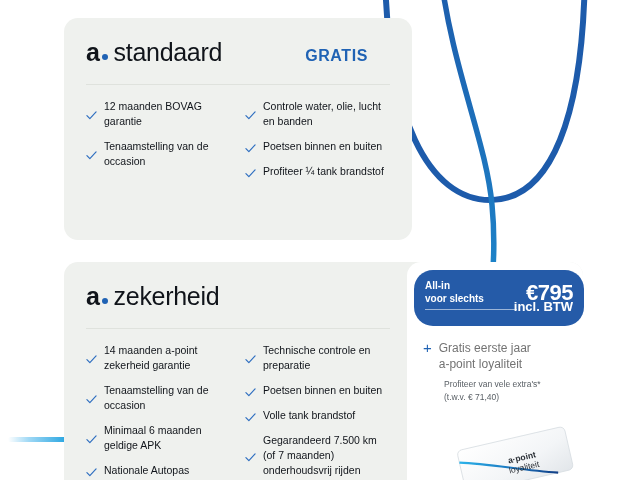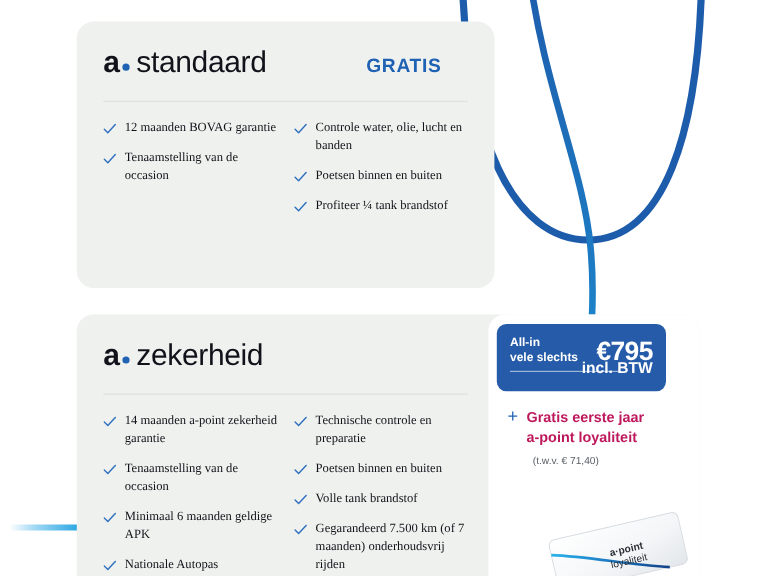--- a/index.html
+++ b/index.html
@@ -128,47 +128,46 @@
   .features {
     display: flex;
     margin-top: 14px;
     gap: 14px;
   }
   .feat-col {
     width: 148px;
   }
   .feat {
     display: flex;
-    align-items: flex-start;
+    align-items: center;
     margin-bottom: 10px;
-    font-family: Liberation Serif, serif;
   }
   .check {
     flex: 0 0 auto;
     width: 11px;
     height: 11px;
     margin: 3px 7px 0 0;
     color: #2f6fc0;
   }
   .check svg { display: block; }
   .feat-text {
     font-size: 10.5px;
     line-height: 15px;
     color: #10141a;
   }
 
   
   .price-box {
     position: absolute;
     left: 414px;
     top: 270px;
-    width: 141px;
+    width: 170px;
     height: 56px;
     background: #255ba8;
-    border-radius: 8px;
+    border-radius: 19px;
     color: #ffffff;
     box-sizing: border-box;
     padding: 9px 11px 0 11px;
   }
   .price-box-row {
     display: flex;
     align-items: flex-start;
     justify-content: space-between;
   }
   .allin {
@@ -212,22 +211,22 @@
   .plus {
     color: #1f62b4;
     font-size: 15px;
     line-height: 15px;
     font-weight: 500;
     margin-right: 7px;
   }
   .loyalty-title {
     font-size: 12px;
     line-height: 16px;
-    color: #be185d;
-    font-weight: 700;
+    color: #737373;
+    font-weight: 400;
   }
   .loyalty-sub {
     margin-left: 21px;
     margin-top: 6px;
     font-size: 8.5px;
     line-height: 13px;
     color: #5a6066;
   }
 
   
@@ -403,37 +402,38 @@
           </div>
         </div>
       </div>
     </div>
   </div>
 
   <div class="price-box">
     <div class="price-box-row">
       <div>
         <div class="allin">All-in</div>
-        <div class="allin">vele slechts</div>
+        <div class="allin">voor slechts</div>
       </div>
       <div class="price-amount">€795</div>
     </div>
     <div class="price-rule"></div>
     <div class="price-vat">incl. BTW</div>
   </div>
 
   <div class="loyalty">
     <div class="loyalty-head">
       <span class="plus">+</span>
       <span class="loyalty-title">
         <span>Gratis eerste jaar</span><br>
         <span>a-point loyaliteit</span>
       </span>
     </div>
     <div class="loyalty-sub">
+      <div>Profiteer van vele extra's*</div>
       <div>(t.w.v. € 71,40)</div>
     </div>
   </div>
 
   <div class="loy-card-wrap">
     <svg width="130" height="70" viewBox="0 0 130 70">
       <defs>
         <linearGradient id="cardFace" x1="0" y1="0" x2="1" y2="1">
           <stop offset="0%" stop-color="#ffffff"></stop>
           <stop offset="60%" stop-color="#f3f5f7"></stop>

